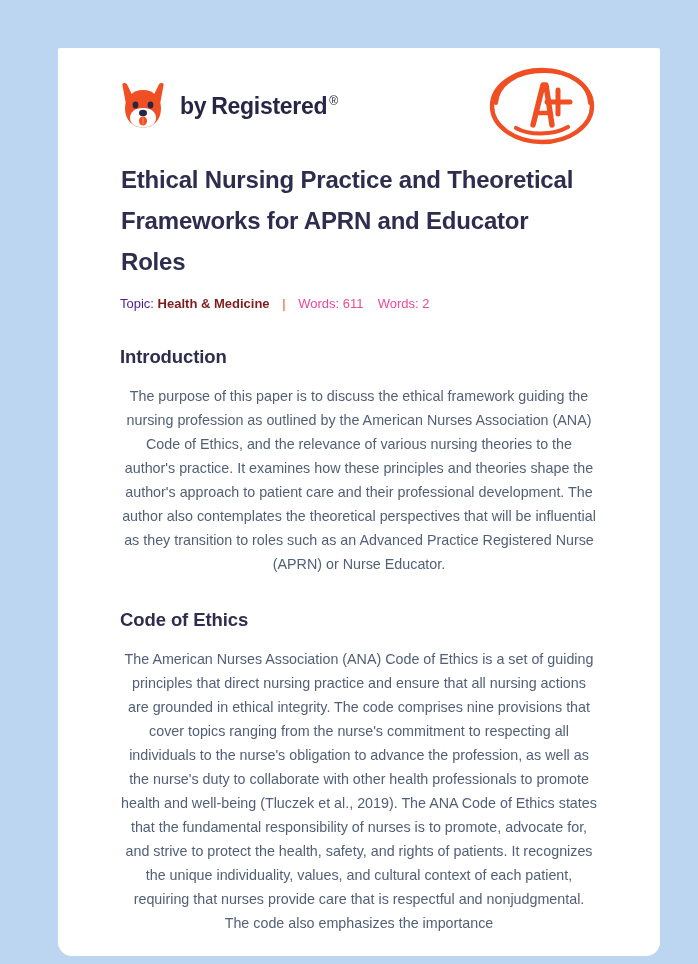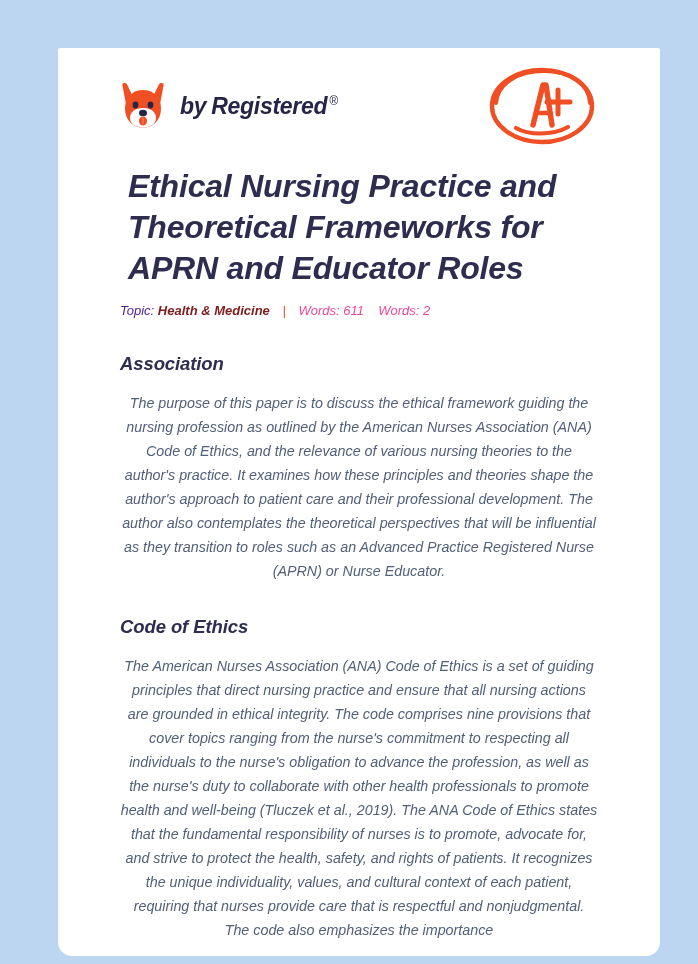--- a/index.html
+++ b/index.html
@@ -19,21 +19,20 @@
     top: 48px;
     width: 602px;
     height: 908px;
     background: #ffffff;
     border-radius: 2px 2px 14px 14px;
     box-sizing: border-box;
     overflow: hidden;
   }
   .sheet-inner {
     padding: 0 62px;
-    font-style: italic;
   }
 
   
   .doc-header {
     display: flex;
     align-items: center;
     justify-content: space-between;
     height: 104px;
     padding-top: 6px;
   }
@@ -69,23 +68,23 @@
   }
   .grade-badge {
     width: 112px;
     height: 86px;
     flex: none;
     display: block;
   }
 
   
   .doc-title {
-    margin: 8px;
+    margin: 1px;
     color: #2e2d4f;
-    font-size: 32px;
+    font-size: 24px;
     line-height: 41px;
     font-weight: bold;
     letter-spacing: -0.2px;
   }
   .doc-meta {
     margin-top: 13px;
     font-size: 13px;
     color: #7b7f95;
     line-height: 18px;
     white-space: nowrap;
@@ -162,20 +161,20 @@
       <span class="meta-label">Topic:</span>
       <span class="meta-topic">Health &amp; Medicine</span>
       <span class="meta-sep">|</span>
       <span class="meta-stat">Words:</span>
       <span class="meta-stat">611</span>
       <span class="meta-gap"></span>
       <span class="meta-stat">Words:</span>
       <span class="meta-stat">2</span>
     </div>
 
-    <h2 class="section-heading">Association</h2>
+    <h2 class="section-heading">Introduction</h2>
     <p class="body-par">The purpose of this paper is to discuss the ethical framework guiding the nursing profession as outlined by the American Nurses Association (ANA) Code of Ethics, and the relevance of various nursing theories to the author's practice. It examines how these principles and theories shape the author's approach to patient care and their professional development. The author also contemplates the theoretical perspectives that will be influential as they transition to roles such as an Advanced Practice Registered Nurse (APRN) or Nurse Educator.</p>
 
     <h2 class="section-heading">Code of Ethics</h2>
     <p class="body-par">The American Nurses Association (ANA) Code of Ethics is a set of guiding principles that direct nursing practice and ensure that all nursing actions are grounded in ethical integrity. The code comprises nine provisions that cover topics ranging from the nurse's commitment to respecting all individuals to the nurse's obligation to advance the profession, as well as the nurse's duty to collaborate with other health professionals to promote health and well-being (Tluczek et al., 2019). The ANA Code of Ethics states that the fundamental responsibility of nurses is to promote, advocate for, and strive to protect the health, safety, and rights of patients. It recognizes the unique individuality, values, and cultural context of each patient, requiring that nurses provide care that is respectful and nonjudgmental. The code also emphasizes the importance</p>
 
   </div>
 </div>
 
 </body></html>

